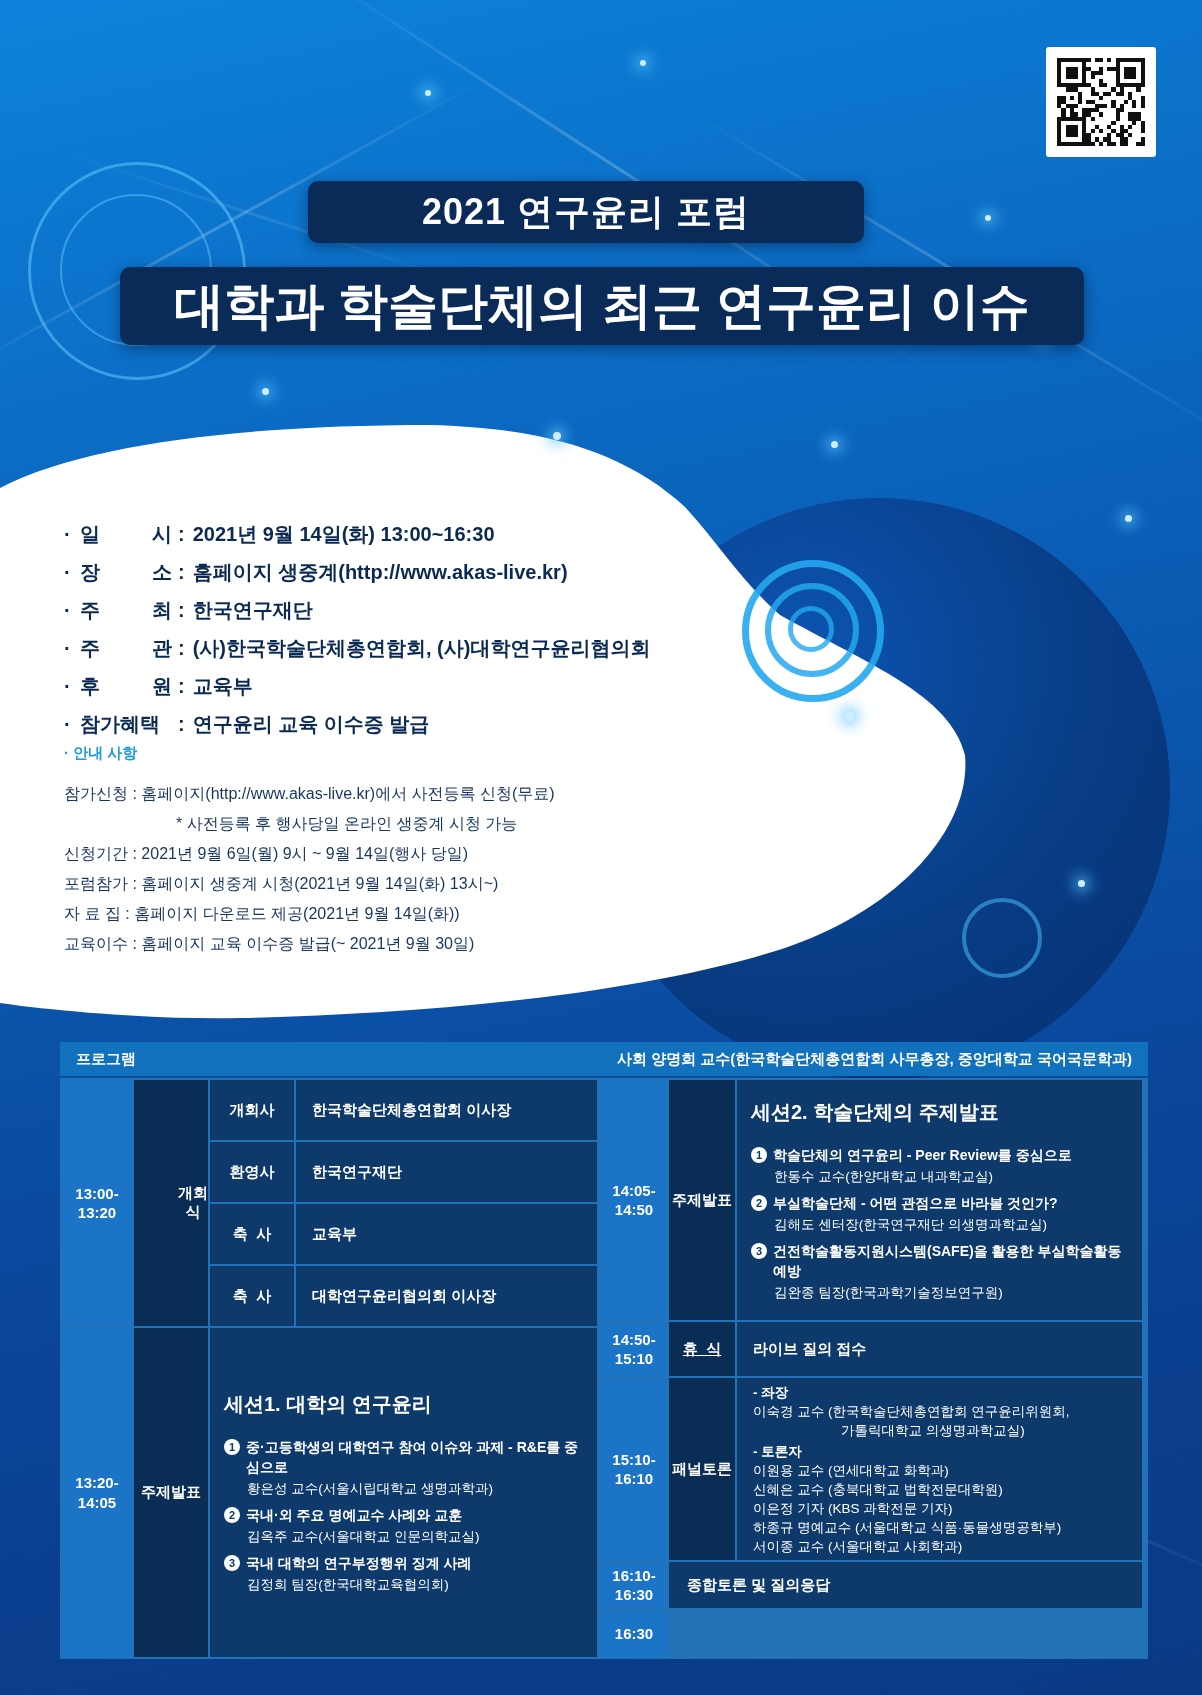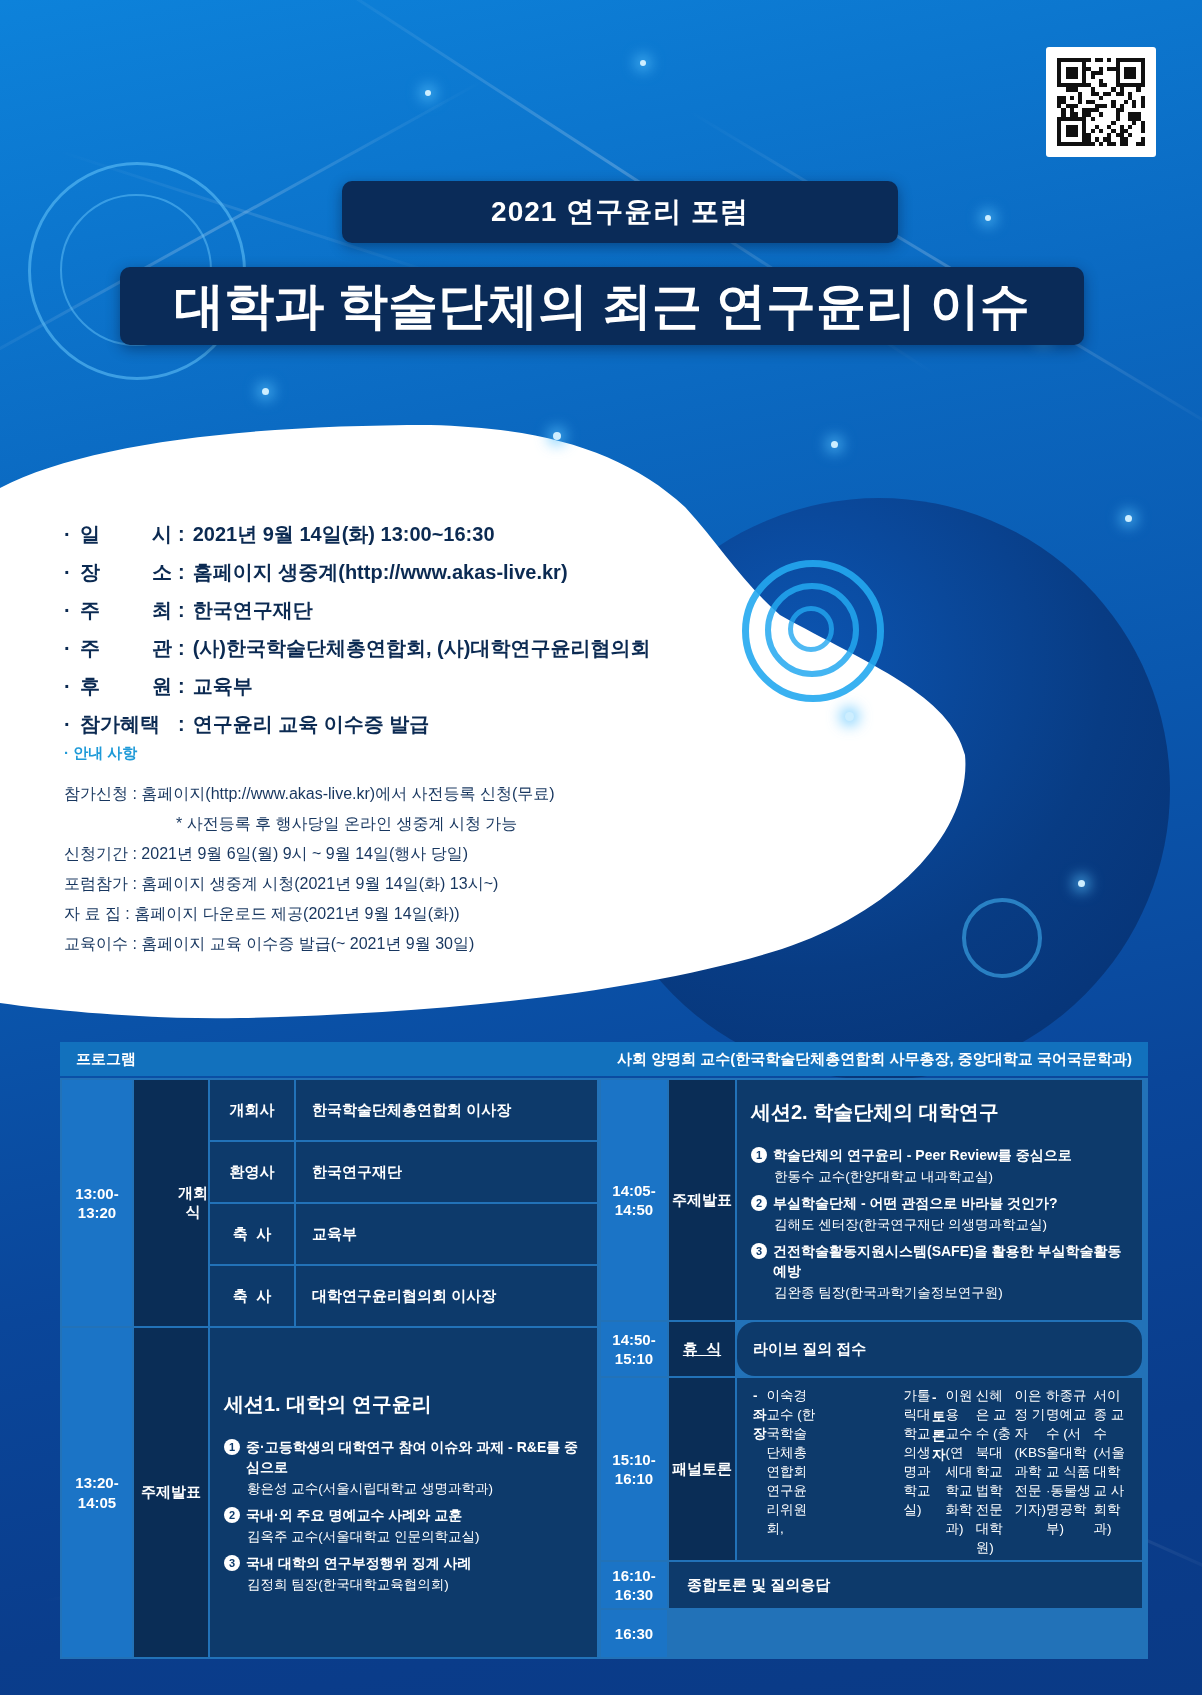--- a/index.html
+++ b/index.html
@@ -15,21 +15,21 @@
   .dot{position:absolute;border-radius:50%;background:#cdeeff;box-shadow:0 0 14px 5px rgba(90,195,255,.75);}
   .ball{position:absolute;left:588px;top:498px;width:582px;height:582px;border-radius:50%;
         background:radial-gradient(circle at 36% 28%,#0c55b2 0%,#083c84 55%,#063070 100%);}
   .blob-svg{position:absolute;left:0;top:0;}
   .qr{position:absolute;left:1046px;top:47px;width:110px;height:110px;background:#ffffff;border-radius:3px;
       display:flex;align-items:center;justify-content:center;}
   .qr svg{width:104px;height:104px;}
   
   .badge{position:absolute;background:#0a2b58;border-radius:10px;display:flex;align-items:center;justify-content:center;
          color:#ffffff;font-weight:bold;box-shadow:0 4px 14px rgba(3,20,50,.45);}
-  .badge1{left:342px;top:181px;width:556px;height:62px;font-size:28px;letter-spacing:1px;}
+  .badge1{left:308px;top:181px;width:556px;height:62px;font-size:36px;letter-spacing:1px;}
   .badge2{left:120px;top:267px;width:964px;height:78px;font-size:50px;letter-spacing:0px;}
   
   .event-info{position:absolute;left:64px;top:522px;width:650px;color:#0b2a52;}
   .evt-row{display:flex;align-items:flex-start;height:24px;margin-bottom:14px;font-size:20px;font-weight:bold;line-height:24px;}
   .evt-row .blt{width:16px;}
   .evt-row .lbl{display:inline-block;width:92px;text-align:justify;text-align-last:justify;}
   .evt-row .col{margin:0 8px 0 6px;}
   
   .notice{position:absolute;left:64px;top:744px;width:640px;}
   .notice-head{color:#1e9ad8;font-size:15px;font-weight:bold;margin-bottom:16px;}
@@ -47,21 +47,21 @@
   .cell.time{background:#1b74c6;flex-direction:column;justify-content:center;font-size:15px;font-weight:bold;line-height:1.3;text-align:center;}
   .cell.dlabel{background:#0a2d56;justify-content:center;font-size:15px;font-weight:bold;text-align:center;}
   .cell.role{background:#0d3a6b;justify-content:center;font-size:15px;font-weight:bold;}
   .cell.content{background:#0d3a6b;padding-left:16px;font-size:15px;font-weight:bold;}
   .cell.session{background:#0d3a6b;flex-direction:column;align-items:flex-start;justify-content:center;padding:10px 14px;}
   .session-title{font-size:20px;font-weight:bold;margin-bottom:12px;}
   .sitem{font-size:14px;font-weight:bold;margin-top:7px;line-height:20px;display:flex;align-items:flex-start;}
   .sno{flex:0 0 auto;display:inline-flex;width:16px;height:16px;border-radius:50%;background:#ffffff;color:#0d3a6b;
        font-size:11px;font-weight:bold;align-items:center;justify-content:center;margin:2px 6px 0 0;}
   .sspeaker{font-size:13.5px;font-weight:normal;padding-left:23px;margin-top:3px;line-height:18px;}
-  .cell.panel{background:#0d3a6b;flex-direction:row;align-items:flex-start;justify-content:center;padding:8px 16px;}
+  .cell.panel{background:#0d3a6b;flex-direction:column;align-items:flex-start;justify-content:center;padding:8px 16px;}
   .pline{font-size:13.5px;line-height:19px;font-weight:normal;}
   .pline.ph{font-weight:bold;}
   .pline.indent2{padding-left:88px;}
   .pline.mt{margin-top:2px;}
   .cell.wide{background:#0d3a6b;padding-left:18px;font-size:15px;font-weight:bold;grid-column:2 / 4;}
 </style>
 </head>
 <body>
 
 <div class="poster">
@@ -339,21 +339,21 @@
         </div>
       </div>
 
       <div class="half right">
         <div class="cell time" style="grid-area:1/1/2/2;">
           <span>14:05-</span>
           <span>14:50</span>
         </div>
         <div class="cell dlabel" style="grid-area:1/2/2/3;">주제발표</div>
         <div class="cell session" style="grid-area:1/3/2/4;">
-          <div class="session-title">세션2. 학술단체의 대학연구</div>
+          <div class="session-title">세션2. 학술단체의 주제발표</div>
           <div class="sitem">
             <span class="sno">1</span>
             <span>학술단체의 연구윤리 - Peer Review를 중심으로</span>
           </div>
           <div class="sspeaker">한동수 교수(한양대학교 내과학교실)</div>
           <div class="sitem">
             <span class="sno">2</span>
             <span>부실학술단체 - 어떤 관점으로 바라볼 것인가?</span>
           </div>
           <div class="sspeaker">김해도 센터장(한국연구재단 의생명과학교실)</div>
@@ -362,21 +362,21 @@
             <span>건전학술활동지원시스템(SAFE)을 활용한 부실학술활동 예방</span>
           </div>
           <div class="sspeaker">김완종 팀장(한국과학기술정보연구원)</div>
         </div>
 
         <div class="cell time" style="grid-area:2/1/3/2;">
           <span>14:50-</span>
           <span>15:10</span>
         </div>
         <div class="cell dlabel" style="grid-area:2/2/3/3;text-decoration:underline;">휴&nbsp;&nbsp;식</div>
-        <div class="cell content" style="grid-area:2/3/3/4;border-radius:18px;">라이브 질의 접수</div>
+        <div class="cell content" style="grid-area:2/3/3/4;">라이브 질의 접수</div>
 
         <div class="cell time" style="grid-area:3/1/4/2;">
           <span>15:10-</span>
           <span>16:10</span>
         </div>
         <div class="cell dlabel" style="grid-area:3/2/4/3;">패널토론</div>
         <div class="cell panel" style="grid-area:3/3/4/4;">
           <div class="pline ph">- 좌장</div>
           <div class="pline">이숙경 교수 (한국학술단체총연합회 연구윤리위원회,</div>
           <div class="pline indent2">가톨릭대학교 의생명과학교실)</div>

